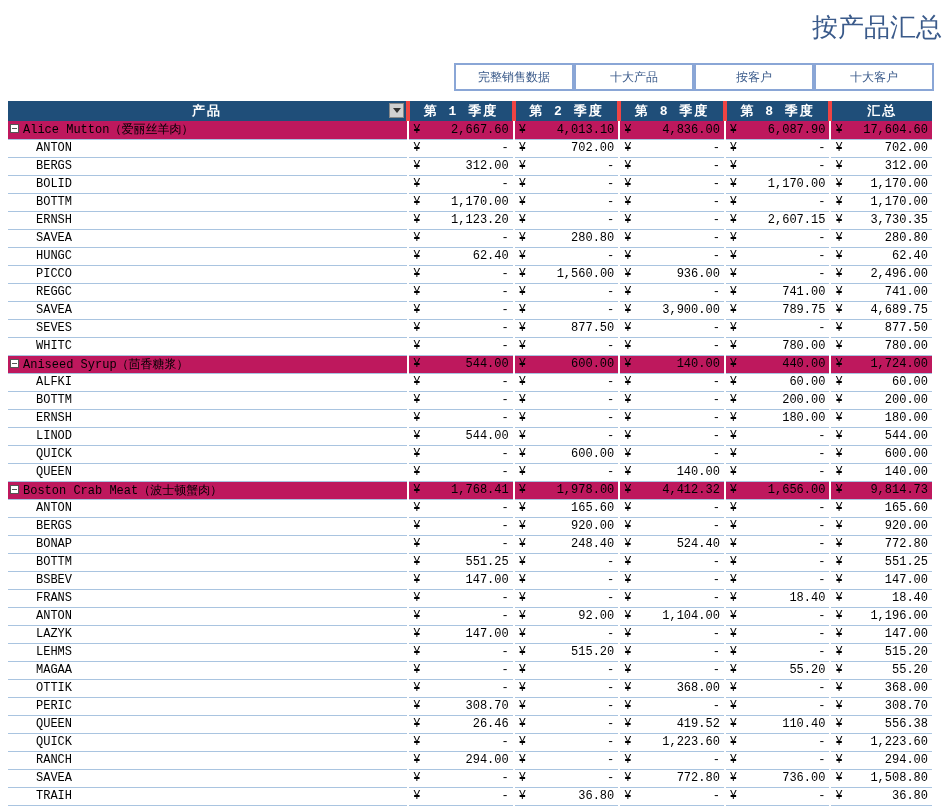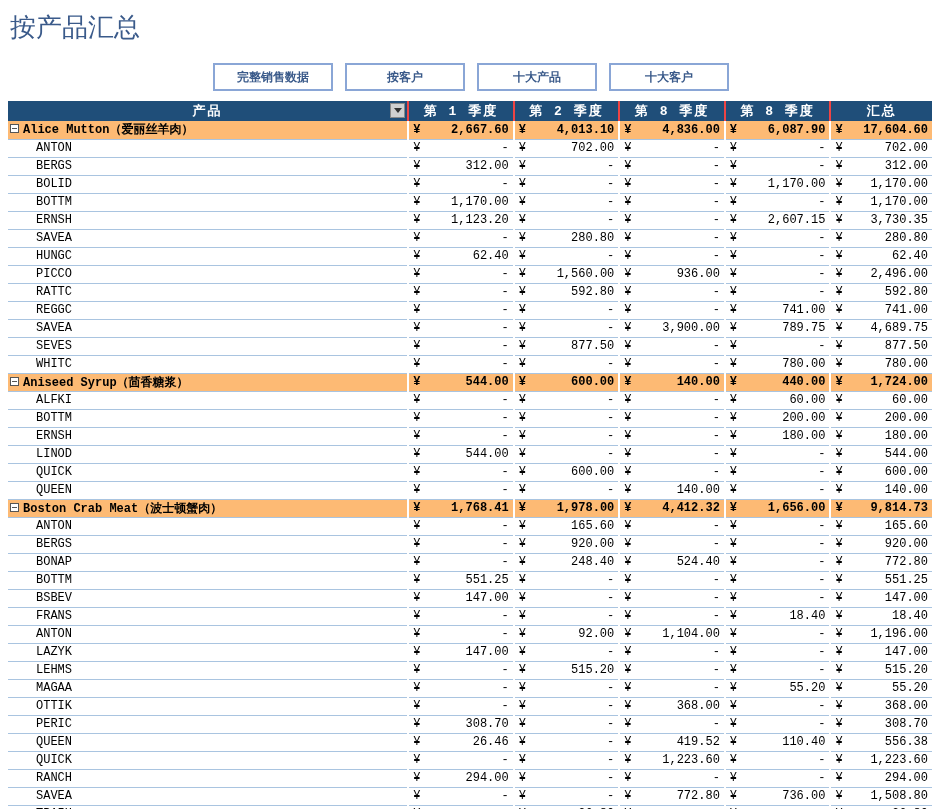--- a/index.html
+++ b/index.html
@@ -10,27 +10,26 @@
     width: 942px;
     font-size: 12px;
     color: #000;
   }
   .page-title {
     font-size: 26px;
     font-weight: 300;
     color: #3a5a8a;
     padding: 10px 0 4px 10px;
     font-family: "Microsoft YaHei", "SimSun", sans-serif;
+    text-align: right;
   }
   .nav-row {
     display: flex;
-    justify-content: center;
-    gap: 12px;
+    justify-content: flex-end;
     padding: 14px 8px 10px 8px;
-    font-weight: bold;
   }
   .nav-btn {
     width: 120px;
     height: 28px;
     background: #ffffff;
     border: 2px solid #8aa6d6;
     color: #3a5a8a;
     font-size: 12px;
     font-family: "Microsoft YaHei", "SimSun", sans-serif;
     display: flex;
@@ -46,21 +45,21 @@
   }
   col.prod { width: 398px; }
   col.qtr  { width: 105px; }
   col.tot  { width: 101px; }
   th {
     background: #1f4e79;
     color: #ffffff;
     font-weight: bold;
     font-size: 13px;
     height: 20px;
-    border-right: 2px solid #ef4444;
+    border-right: 4px solid #ef4444;
     font-family: "SimSun", "Courier New", monospace;
     letter-spacing: 2px;
     position: relative;
     text-align: center;
   }
   th:last-child { border-right: none; }
   .filter-btn {
     position: absolute;
     right: 2px;
     top: 2px;
@@ -78,22 +77,22 @@
     border-bottom: 1px solid #a9c4e0;
     border-right: 2px solid #fff;
     height: 18px;
     font-family: "Courier New", "SimSun", monospace;
     font-size: 12px;
     padding: 0 4px 0 0;
     white-space: nowrap;
   }
   td:last-child { border-right: none; }
   tr.group td {
-    background: #fdba74;
-    font-weight: bold;
+    background: #be185d;
+    font-weight: normal;
     margin-left: 36px;
   }
   tr.detail td.label {
     padding-left: 28px;
   }
   tr.group td.label {
     padding-left: 0;
   }
   .collapse-box {
     display: inline-block;
@@ -120,22 +119,22 @@
     padding-left: 4px;
   }
 </style>
 </head>
 <body>
 
 <div class="page-title">按产品汇总</div>
 
 <div class="nav-row">
   <div class="nav-btn">完整销售数据</div>
+  <div class="nav-btn">十大产品</div>
   <div class="nav-btn">按客户</div>
-  <div class="nav-btn">十大产品</div>
   <div class="nav-btn">十大客户</div>
 </div>
 
 <table>
   <colgroup>
     <col class="prod">
       <col class="qtr">
       <col class="qtr">
       <col class="qtr">
       <col class="qtr">
@@ -225,28 +224,20 @@
       </tr>
       <tr class="detail">
         <td class="label">PICCO</td>
         <td class="num"><span class="cur">¥</span>-</td>
         <td class="num"><span class="cur">¥</span>1,560.00</td>
         <td class="num"><span class="cur">¥</span>936.00</td>
         <td class="num"><span class="cur">¥</span>-</td>
         <td class="num"><span class="cur">¥</span>2,496.00</td>
       </tr>
       <tr class="detail">
-        <td class="label">RATTC</td>
-        <td class="num"><span class="cur">¥</span>-</td>
-        <td class="num"><span class="cur">¥</span>592.80</td>
-        <td class="num"><span class="cur">¥</span>-</td>
-        <td class="num"><span class="cur">¥</span>-</td>
-        <td class="num"><span class="cur">¥</span>592.80</td>
-      </tr>
-      <tr class="detail">
         <td class="label">REGGC</td>
         <td class="num"><span class="cur">¥</span>-</td>
         <td class="num"><span class="cur">¥</span>-</td>
         <td class="num"><span class="cur">¥</span>-</td>
         <td class="num"><span class="cur">¥</span>741.00</td>
         <td class="num"><span class="cur">¥</span>741.00</td>
       </tr>
       <tr class="detail">
         <td class="label">SAVEA</td>
         <td class="num"><span class="cur">¥</span>-</td>

